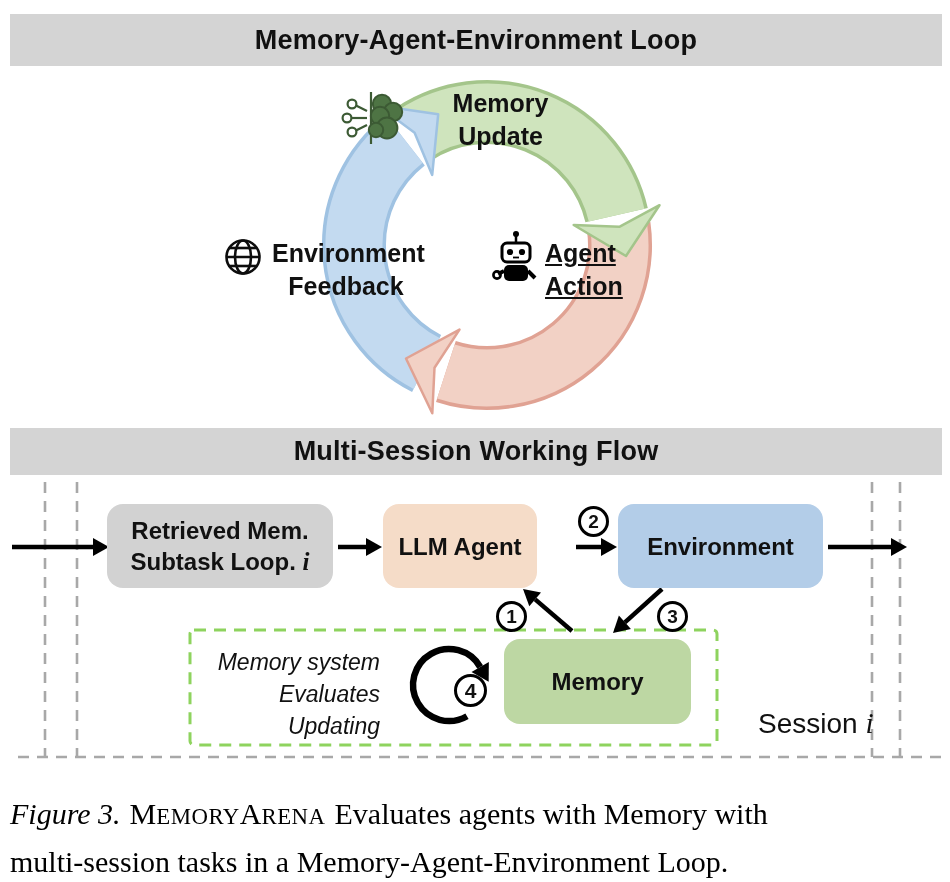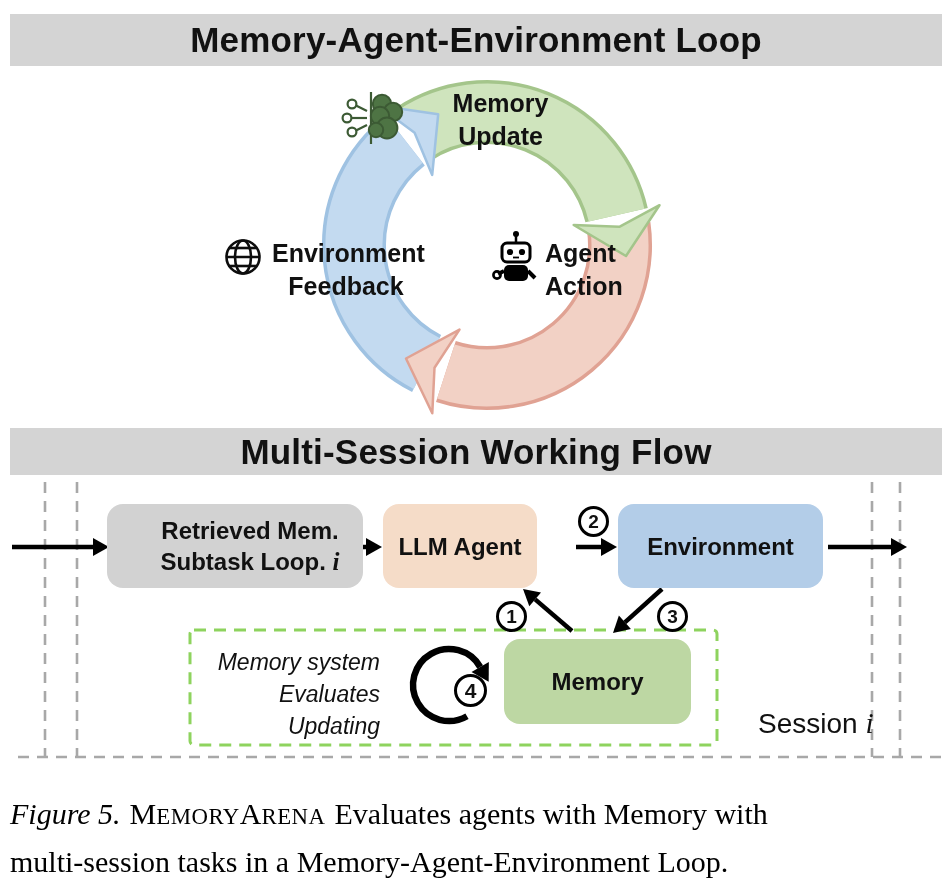--- a/index.html
+++ b/index.html
@@ -4,34 +4,34 @@
 <style>
   html,body{margin:0;padding:0;background:#ffffff;}
   .canvas{
     position:relative;width:950px;height:882px;background:#ffffff;overflow:hidden;
     font-family:"Liberation Sans",sans-serif;color:#111;
   }
   svg.gfx{position:absolute;left:0;top:0;width:950px;height:882px;}
   .bar{
     position:absolute;left:10px;width:932px;background:var(--c-header_gray);
     display:flex;align-items:center;justify-content:center;
-    font-weight:bold;font-size:35px;letter-spacing:0.2px;
+    font-weight:bold;font-size:27px;letter-spacing:0.2px;
   }
   .bar.top{top:14px;height:52px;}
   .bar.bottom{top:428px;height:47px;}
   .loop-label{position:absolute;font-weight:bold;font-size:25px;line-height:33px;}
   .loop-label .ll{white-space:nowrap;}
   .center{text-align:center;}
   .icon{position:absolute;}
   .fbox{
     position:absolute;border-radius:16px;display:flex;flex-direction:column;
     align-items:center;justify-content:center;font-weight:bold;font-size:24px;line-height:31px;
     white-space:nowrap;
   }
-  .fbox.gray{background:var(--c-box_gray);padding-left:30px;}
+  .fbox.gray{background:var(--c-box_gray);}
   .fbox.peach{background:var(--c-peach);}
   .fbox.blue{background:var(--c-blue);}
   .fbox.green{background:var(--c-green_box);}
   .mathvar{font-family:"Liberation Serif",serif;font-style:italic;font-weight:bold;font-size:1.04em;}
   .badge{
     position:absolute;width:31px;height:31px;border:3px solid #000;border-radius:50%;
     background:#fff;display:flex;align-items:center;justify-content:center;
     font-weight:bold;font-size:19px;box-sizing:border-box;
   }
   .badge.big{width:33px;height:33px;font-size:21px;}
@@ -140,21 +140,21 @@
       <rect x="11" y="14" width="28" height="19" rx="5" fill="#fff" stroke="#000" stroke-width="3"></rect>
       <circle cx="19" cy="23" r="3.1" fill="#000"></circle>
         <circle cx="31" cy="23" r="3.1" fill="#000"></circle>
       <line x1="22" y1="28.5" x2="28" y2="28.5" stroke="#000" stroke-width="1.8"></line>
       <rect x="13" y="36" width="24" height="16" rx="5" fill="#000"></rect>
       <line x1="13" y1="42" x2="7" y2="45" stroke="#000" stroke-width="4"></line>
       <circle cx="6" cy="46" r="3.6" fill="none" stroke="#000" stroke-width="2.6"></circle>
       <line x1="37" y1="42" x2="44" y2="49" stroke="#000" stroke-width="4"></line>
     </svg>
   </span>
-  <div class="loop-label" style="left:545px;top:237px;">
+  <div class="loop-label" style="left:545px;top:237px;text-decoration:underline;">
     <div class="ll">Agent</div>
     <div class="ll">Action</div>
   </div>
 
   <div class="bar bottom">
     <span>Multi-Session Working Flow</span>
   </div>
 
   <div class="fbox gray" style="left:107px;top:504px;width:226px;height:84px;">
     <div>Retrieved Mem.</div>
@@ -179,16 +179,16 @@
     <div>Memory system</div>
     <div>Evaluates</div>
     <div>Updating</div>
   </div>
 
   <div class="session">
     <span>Session</span>&nbsp;<span class="mathvar">i</span>
   </div>
 
   <div class="caption">
-    <div><span class="cap-italic">Figure 5.</span><span class="cap-space"></span><span><span>M</span><span class="sc-sm">emory</span><span>A</span><span class="sc-sm">rena</span></span><span class="cap-space"></span><span>Evaluates agents with Memory with</span></div>
+    <div><span class="cap-italic">Figure 3.</span><span class="cap-space"></span><span><span>M</span><span class="sc-sm">emory</span><span>A</span><span class="sc-sm">rena</span></span><span class="cap-space"></span><span>Evaluates agents with Memory with</span></div>
     <div>multi-session tasks in a Memory-Agent-Environment Loop.</div>
   </div>
 </div>
 
 </body></html>

